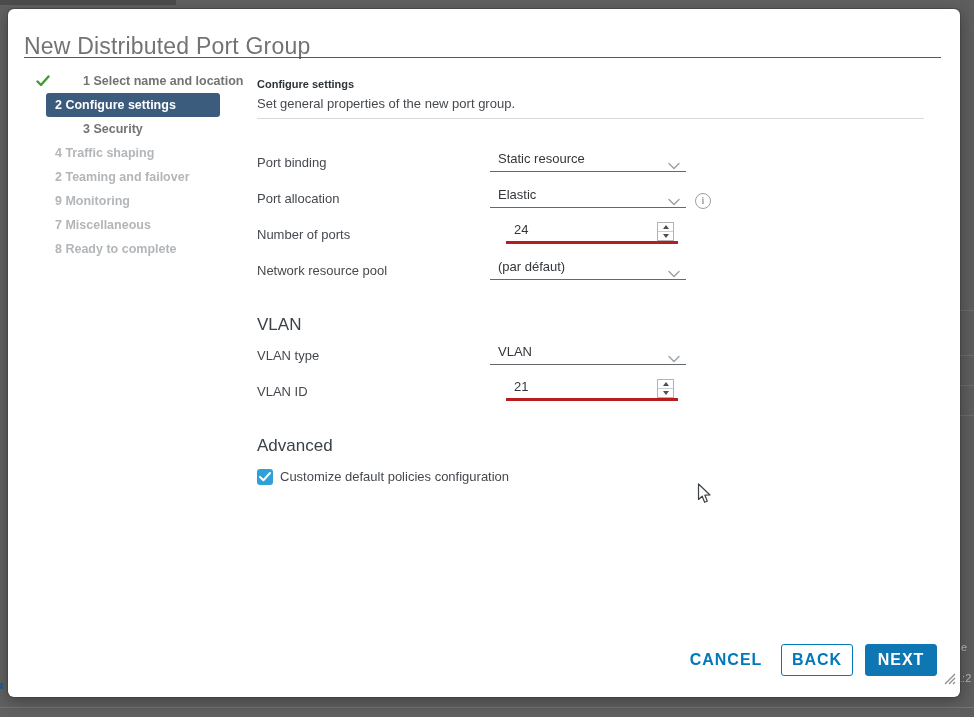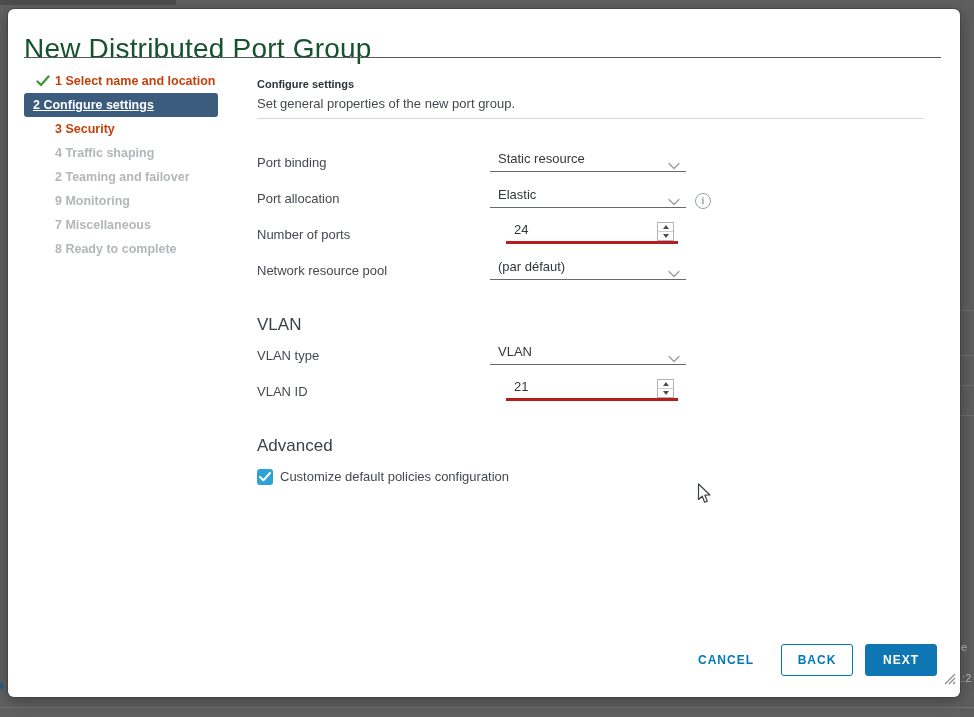--- a/index.html
+++ b/index.html
@@ -21,32 +21,32 @@
   .bg-blue-sliver { position:absolute; left:0; top:683px; width:3px; height:6px; background:#2a5d8c; }
 
   
   .modal {
     position:absolute; left:8px; top:9px; width:952px; height:688px;
     background:#ffffff; border-radius:6px;
     box-shadow:0 0 0 1px rgba(60,60,60,.55), 0 4px 16px rgba(0,0,0,.35);
   }
   .modal-title {
     position:absolute; left:16px; top:24px;
-    font-size:28px; font-weight:300; color:#14532d; letter-spacing:.2px;
+    font-size:23px; font-weight:300; color:#737373; letter-spacing:.2px;
   }
   .title-divider { position:absolute; left:16px; top:48px; width:917px; height:1px; background:#55595d; }
 
   
   .steps { position:absolute; left:0; top:60px; width:246px; }
   .step { position:relative; height:24px; display:flex; align-items:center;
           font-size:12.5px; font-weight:700; color:#b3b6b9; cursor:default; }
   .step .step-label { margin-left:47px; white-space:nowrap; }
-  .step.done, .step.enabled { color:#c2410c; }
+  .step.done, .step.enabled { color:#737373;padding-left:28px; }
   .step .step-check { position:absolute; left:28px; top:5px; width:14px; height:14px; }
-  .step.active { margin-left:16px; width:194px; background:#3c5c7d; border-radius:3px; color:#ffffff;text-decoration:underline; }
+  .step.active { margin-left:38px; width:174px; background:#3c5c7d; border-radius:3px; color:#ffffff; }
   .step.active .step-label { margin-left:9px; }
 
   
   .pane-heading { position:absolute; left:249px; top:67px; font-size:11px; font-weight:700; color:#2e3338; line-height:16px; }
   .pane-sub     { position:absolute; left:249px; top:87px; font-size:13px; color:#45494e; line-height:16px; }
   .sub-divider  { position:absolute; left:249px; top:109px; width:667px; height:1px; background:#d9d9d9; }
 
   .fld-label { position:absolute; left:249px; font-size:13px; color:#45494e; line-height:18px; white-space:nowrap; }
   .section-heading { position:absolute; left:249px; font-size:17px; font-weight:400; color:#3b4147; line-height:22px; }
 
@@ -86,21 +86,21 @@
 
   .checkbox {
     position:absolute; left:249px; top:460px; width:16px; height:16px;
     background:#2fa1d9; border-radius:3px; cursor:pointer;
   }
   .checkbox svg { position:absolute; left:2px; top:3px; }
   .checkbox-label { position:absolute; left:272px; top:459px; font-size:13px; color:#45494e; line-height:18px; }
 
   
   .btn { position:absolute; top:635px; height:32px; border-radius:3px;
-         font-family:inherit; font-size:12px; font-weight:700; letter-spacing:1px; cursor:pointer; }
+         font-family:inherit; font-size:16px; font-weight:700; letter-spacing:1px; cursor:pointer; }
   .btn-flat   { left:680px; width:76px; background:transparent; border:none; color:#0079b8; }
   .btn-outline{ left:773px; width:72px; background:#ffffff; border:1px solid #0079b8; color:#0079b8;text-align:center; }
   .btn-solid  { left:857px; width:72px; background:#0e76b2; border:1px solid #0e76b2; color:#ffffff; }
 
   .resize-grip { position:absolute; left:936px; top:662px; width:12px; height:12px; cursor:nwse-resize; }
 
   .cursor { position:absolute; left:697px; top:483px; width:15px; height:21px; pointer-events:none; }
 </style>
 </head>
 <body>

